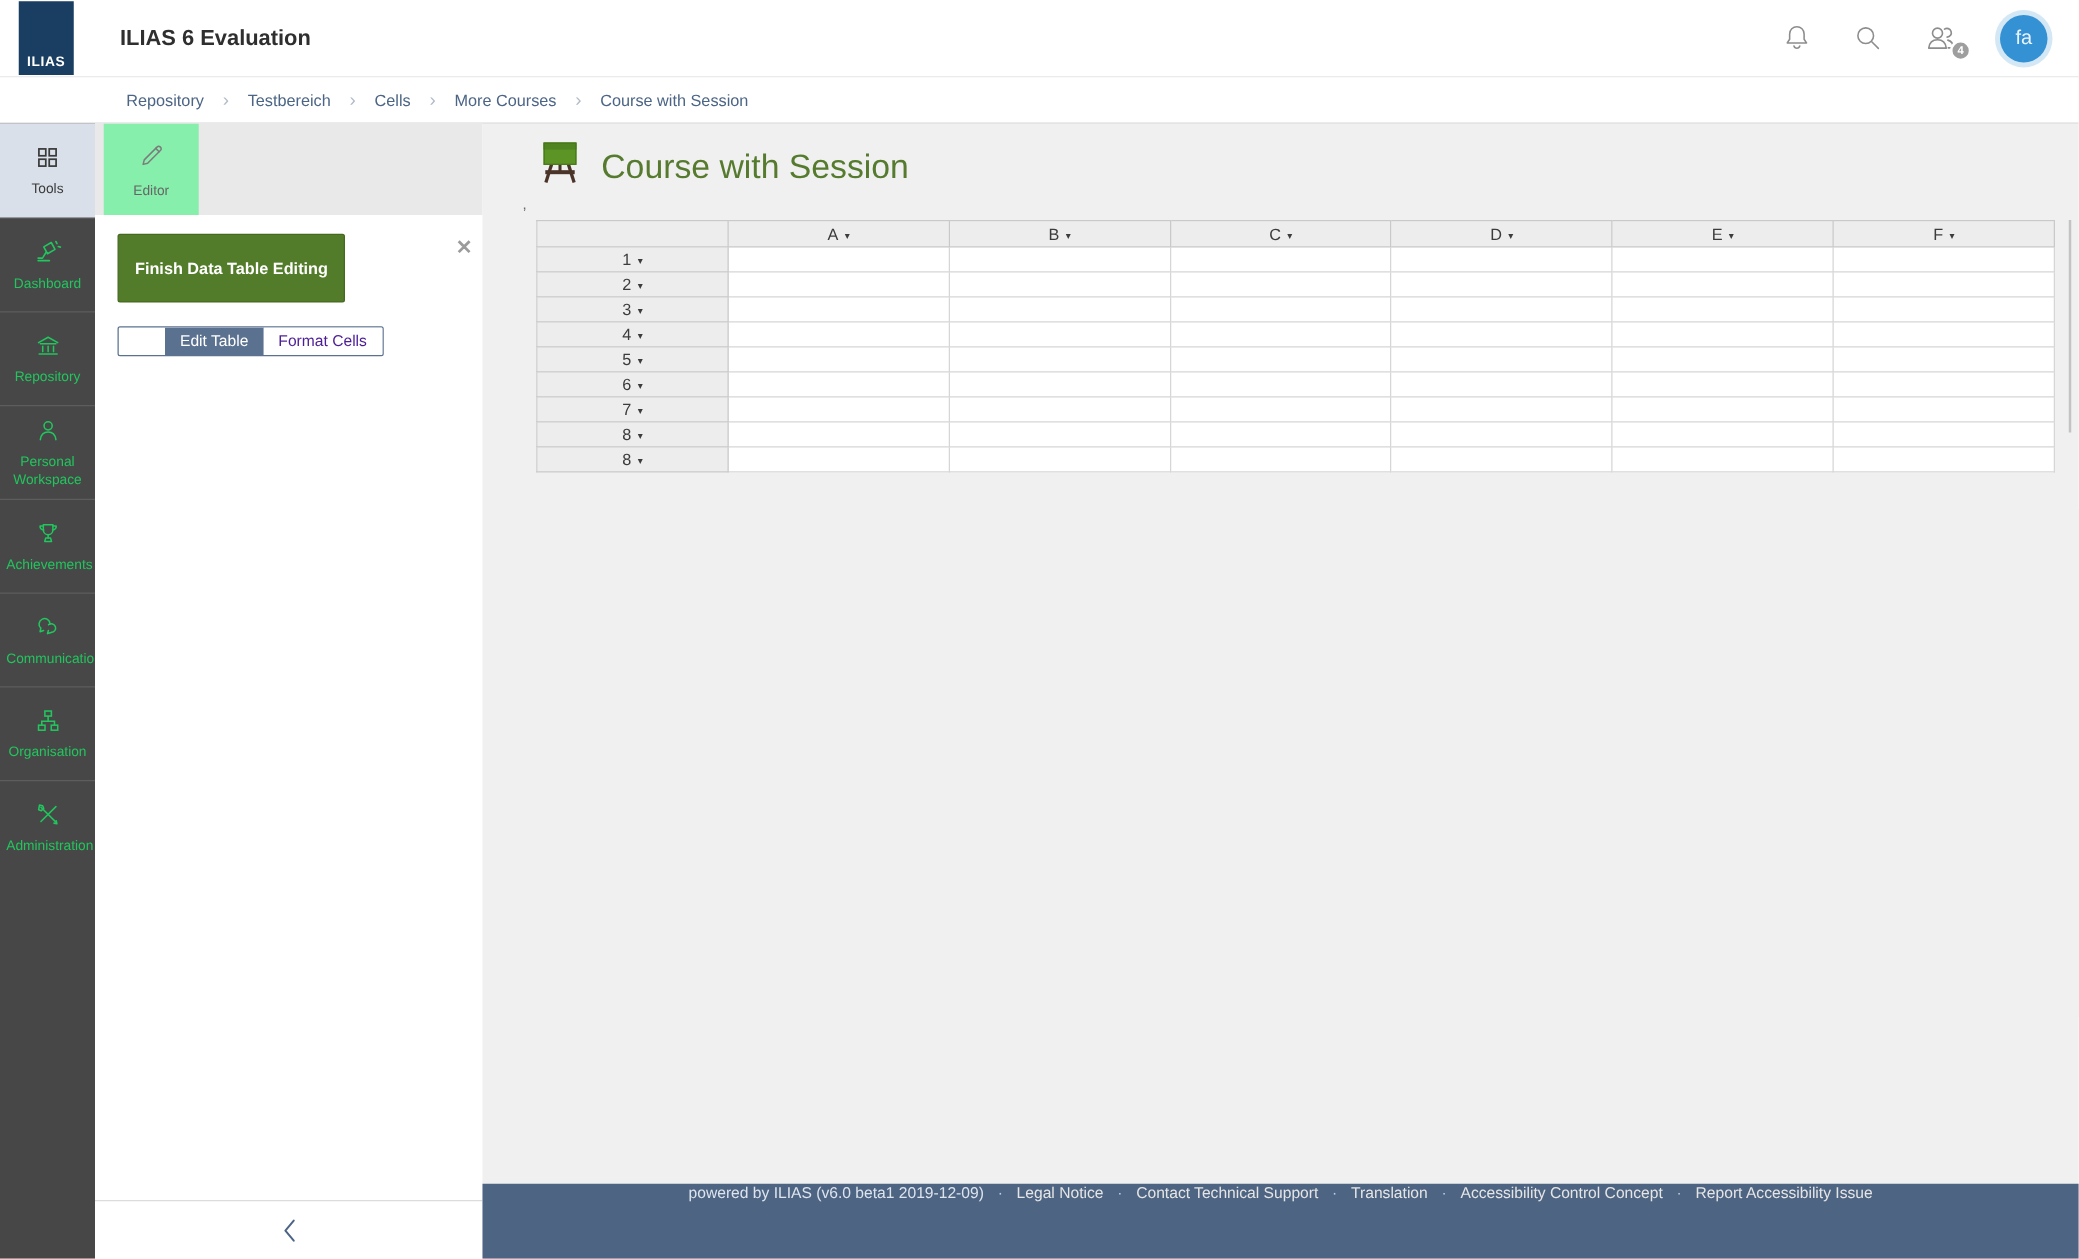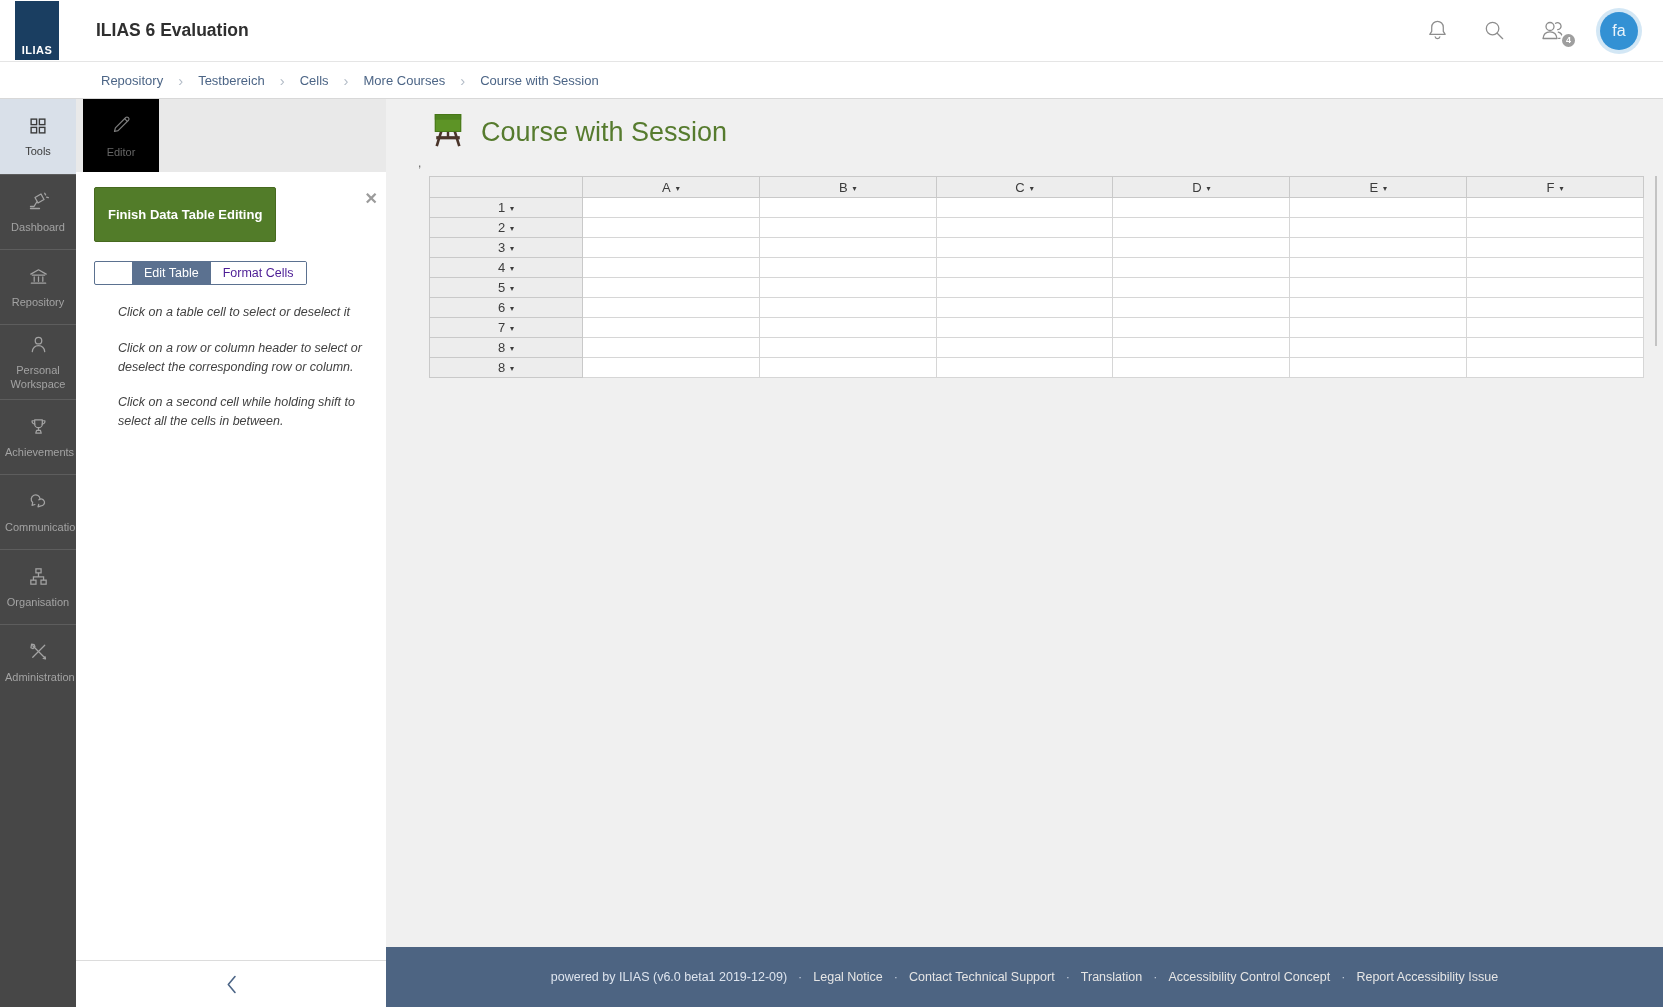--- a/index.html
+++ b/index.html
@@ -30,30 +30,30 @@
 
   
   .crumbbar{position:absolute; left:0; top:62px; width:1663px; height:37px; background:#fff;
             border-bottom:1px solid #d8d8d8; display:flex; align-items:center; padding-left:101px;}
   .bc-link{color:var(--link-blue); font-size:13px; text-decoration:none; cursor:pointer;}
   .bc-sep{color:#b3bcc7; font-size:15px; margin:0 15px; line-height:1;}
 
   
   .sidebar{position:absolute; left:0; top:99px; width:76px; height:908px; background:var(--sidebar-dark);}
   .sb-item{height:75px; display:flex; flex-direction:column; align-items:center; justify-content:center;
-           gap:7px; color:#a3a3a3; cursor:pointer; border-top:1px solid rgba(255,255,255,.12);}
+           gap:7px; color:#22c55e; cursor:pointer; border-top:1px solid rgba(255,255,255,.12);}
   .sb-item:first-child{border-top:none;}
   .sb-item.active{background:var(--sidebar-active); color:#3a3a3a;}
   .sb-icon svg{display:block;}
   .sb-label{font-size:11px; text-align:center; width:66px; line-height:1.3;}
 
   
   .panel{position:absolute; left:76px; top:99px; width:310px; height:908px; background:#fff;}
   .tabstrip{height:73px; background:#e9e9e9; display:flex;}
-  .editor-tab{width:76px; margin-left:7px; background:#000000; display:flex; flex-direction:column;
+  .editor-tab{width:76px; margin-left:7px; background:#86efac; display:flex; flex-direction:column;
               align-items:center; justify-content:center; gap:5px; color:#777; cursor:pointer;}
   .editor-tab .tab-label{font-size:11px; color:#666;}
   .finish-btn{display:inline-block; margin:15px 0 0 18px; background:var(--accent-green);
               border:1px solid #46691f; border-radius:2px; color:#fff; font-size:13px; font-weight:600;
               padding:19px 13px; cursor:pointer; font-family:inherit;}
   .close-x{position:absolute; top:92px; right:8px; color:#9b9b9b; font-size:16px; font-weight:700;
            cursor:pointer; line-height:1;}
   .seg-group{display:inline-flex; margin:19px 0 0 18px; border:1px solid var(--toggle-active); border-radius:2px; overflow:hidden;padding-left:37px;}
   .seg{font-size:12.5px; padding:4px 12px; background:#fff; color:#4c1d95; cursor:pointer; font-family:inherit; border:none;}
   .seg.active{background:var(--toggle-active); color:#fff;}
@@ -73,21 +73,21 @@
   table.datagrid{border-collapse:collapse; table-layout:fixed; width:1215px; background:#fff;}
   .datagrid th,.datagrid td{font-weight:400; font-size:13px; color:#3c3c3c; text-align:center; padding:0;}
   .datagrid thead th{height:21px; background:#ededed; border:1px solid #c9c9c9; cursor:pointer;}
   .datagrid th.row-h{height:20px; background:#ededed; border:1px solid #c9c9c9; cursor:pointer;}
   .datagrid td.cell{height:20px; background:#fff; border:1px solid #d6d6d6; cursor:pointer;}
   .caret{font-size:8px; color:#3c3c3c; margin-left:5px; vertical-align:1px;}
   .vscroll{position:absolute; right:6px; top:77px; width:2px; height:170px; background:#c3c3c3;}
 
   
   .footer{position:absolute; left:0; bottom:0; width:1277px; height:60px; background:var(--footer-navy);
-          display:flex; align-items:center; justify-content:center; color:#dde4ee; font-size:12.5px;}
+          display:flex; align-items:flex-start; justify-content:center; color:#dde4ee; font-size:12.5px;}
   .footer a{color:#e5e5e5; text-decoration:none; cursor:pointer;}
   .f-sep{margin:0 11px; color:#c3cddc;}
 </style>
 </head>
 <body>
 
 <header class="topbar">
   <div class="logo">
     <span>ILIAS</span>
   </div>
@@ -233,25 +233,20 @@
   </div>
 
   <button class="finish-btn">Finish Data Table Editing</button>
   <span class="close-x">✕</span>
 
   <div class="seg-group">
       <button class="seg active">Edit Table</button>
       <button class="seg">Format Cells</button>
     </div>
 
-  <div class="instructions">
-      <p>Click on a table cell to select or deselect it</p>
-      <p>Click on a row or column header to select or deselect the corresponding row or column.</p>
-      <p>Click on a second cell while holding shift to select all the cells in between.</p>
-    </div>
 
   <div class="panel-bottom">
     <span class="collapse-btn">
       <svg width="13" height="21" viewBox="0 0 13 21" fill="none" stroke="currentColor" stroke-width="1.6" stroke-linecap="round" stroke-linejoin="round">
         <path d="M10 2.5 3.3 10.5 10 18.5"></path>
       </svg>
     </span>
   </div>
 </section>
 

